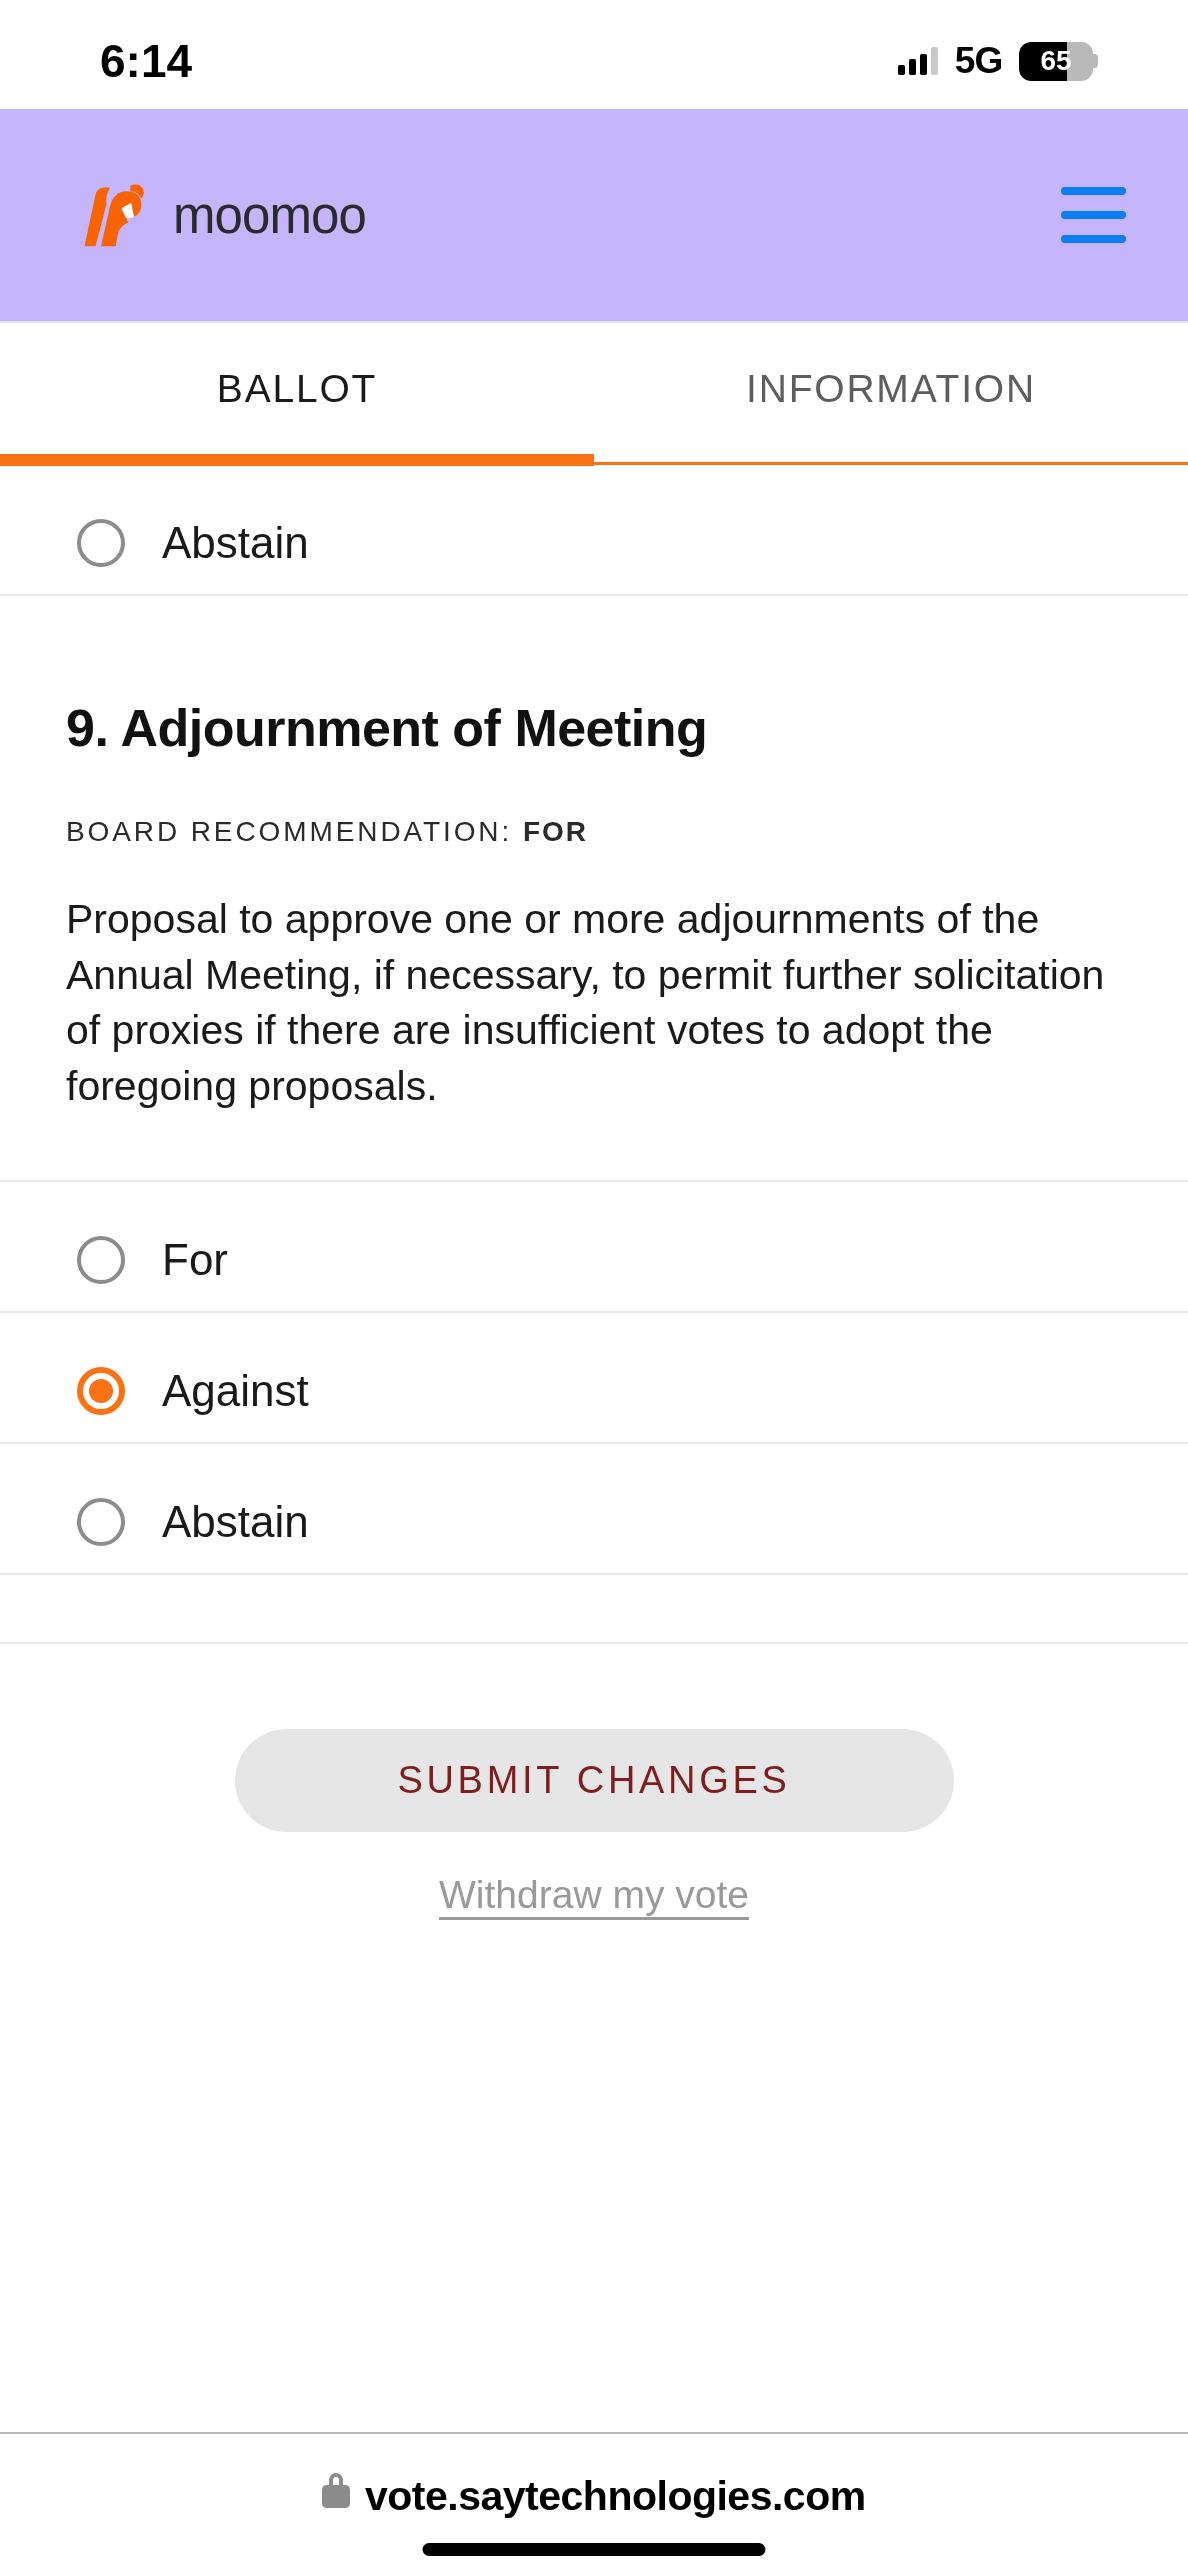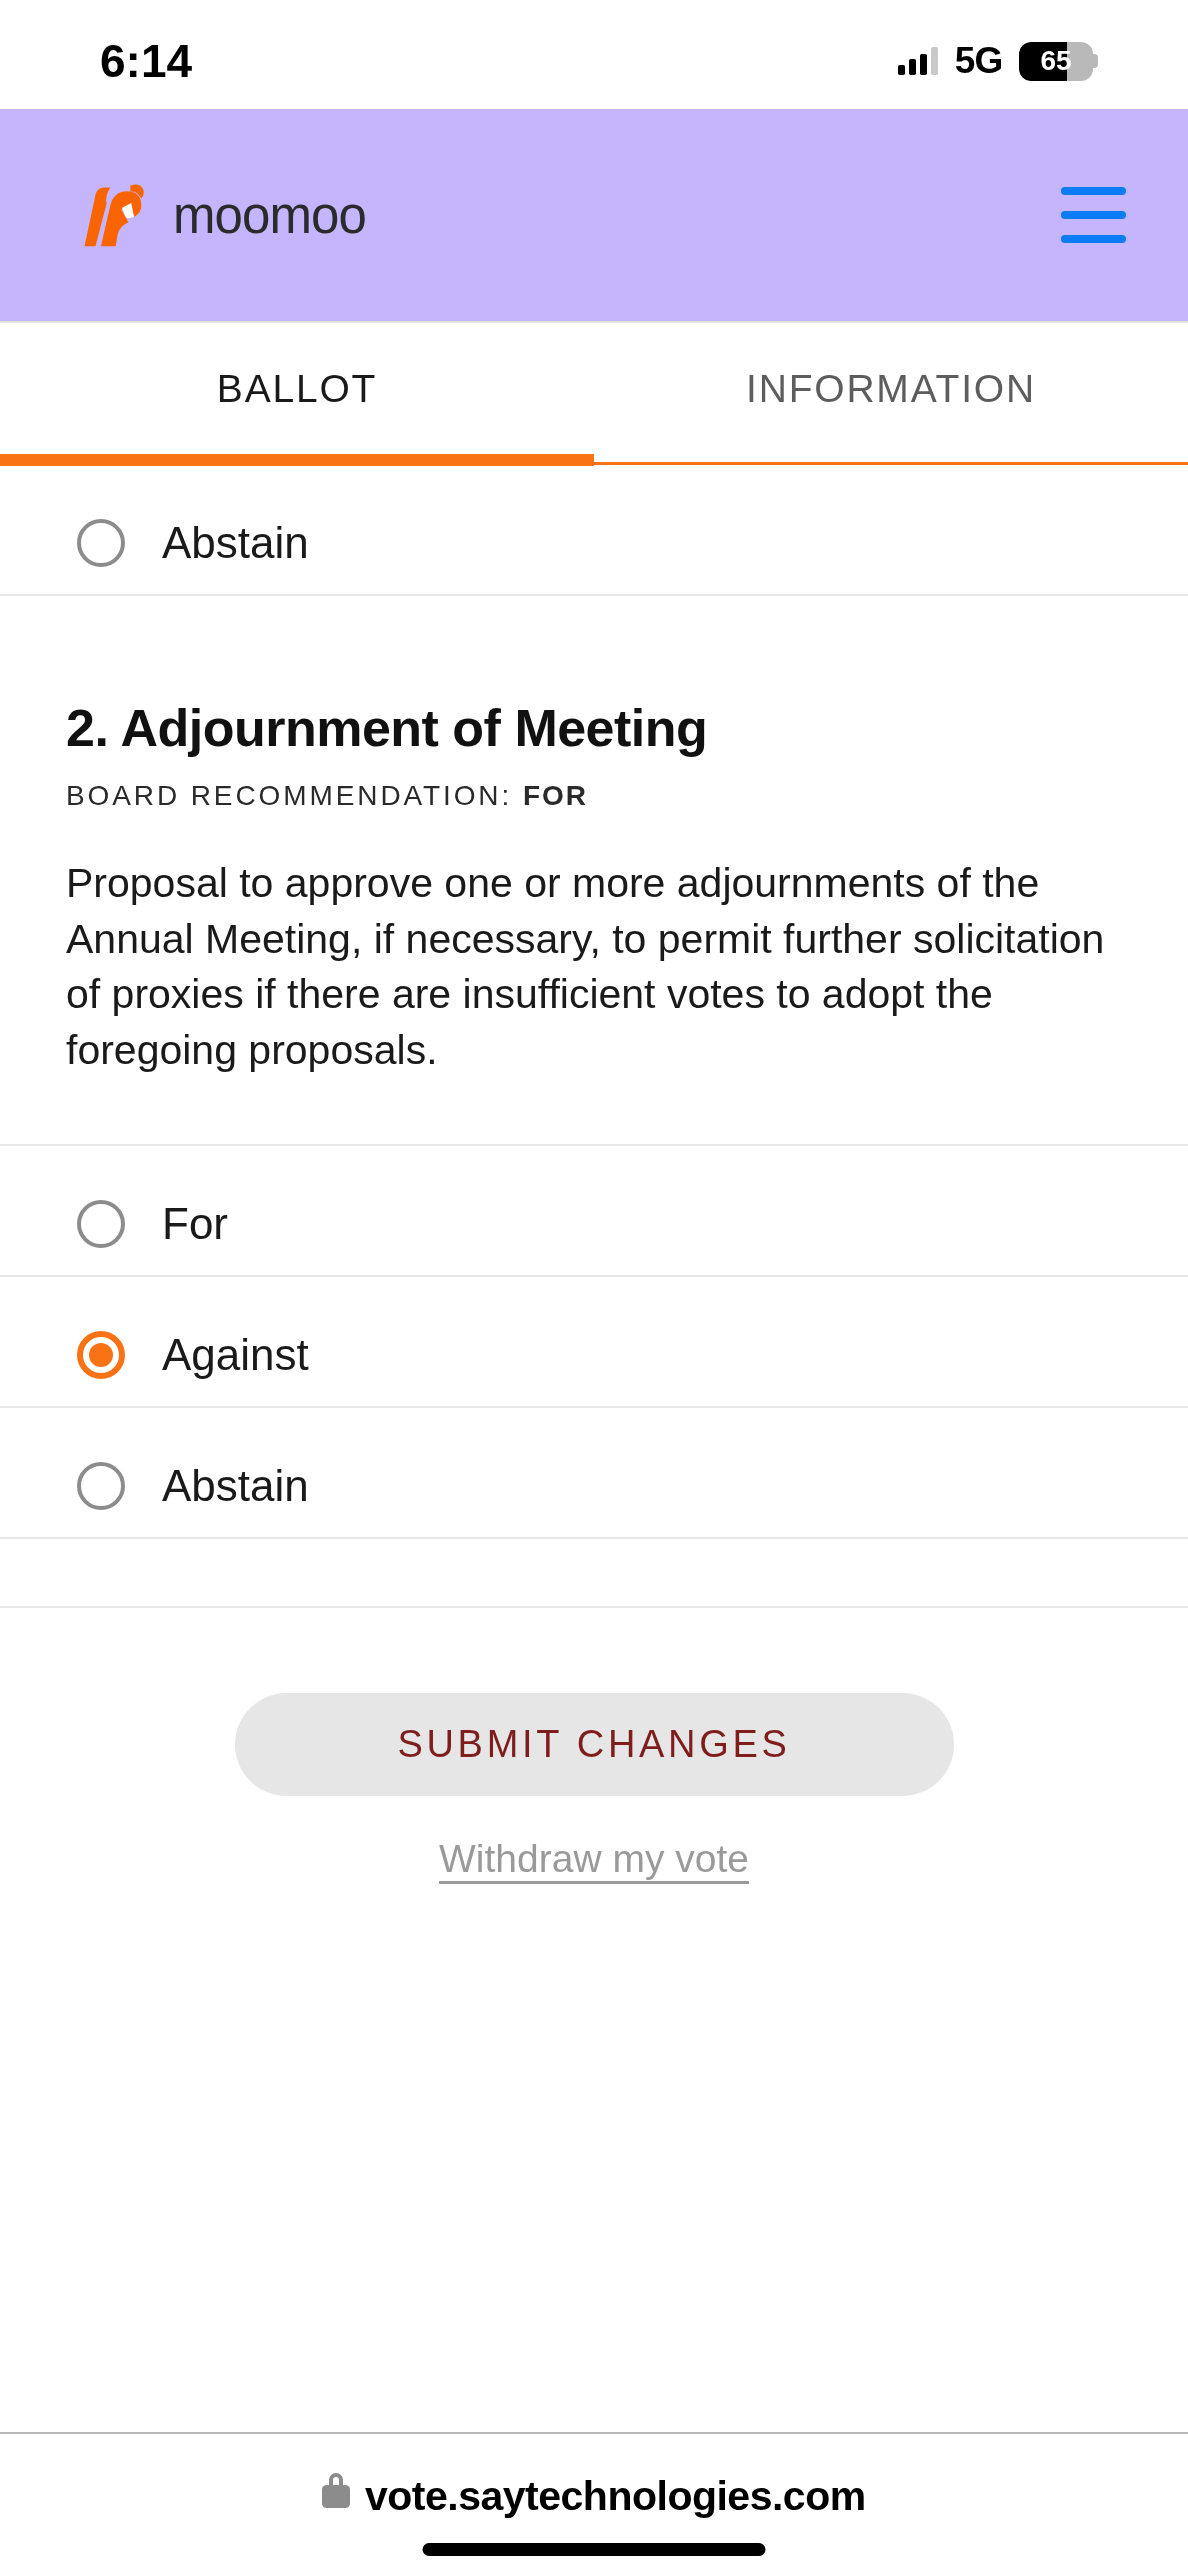--- a/index.html
+++ b/index.html
@@ -96,21 +96,21 @@
     border-radius:50%; background:#f97316;
   }
   .option-label { font-size:44px; color:#1a1a1a; }
 
   .proposal { padding:103px 64px 0 66px; }
   .proposal-title {
     font-size:52px; font-weight:bold; color:#111; letter-spacing:-0.5px;
     line-height:1.15;
   }
   .board-rec {
-    margin-top:21px; font-size:28px; color:#2a2a2a;
+    margin-top:57px; font-size:28px; color:#2a2a2a;
     letter-spacing:2.9px; text-transform:uppercase; font-weight:300;
   }
   .board-rec b { font-weight:bold; letter-spacing:2px; }
   .proposal-body {
     margin-top:44px; font-size:41px; line-height:1.36; color:#1a1a1a;
     padding-bottom:65px;
   }
 
   .spacer-strip { height:69px; border-bottom:2.8px solid #e7e7e7; }
 
@@ -200,21 +200,21 @@
 </div>
 
 <div class="content">
 
   <div class="option-row">
     <span class="radio off"></span>
     <span class="option-label">Abstain</span>
   </div>
 
   <div class="proposal">
-    <div class="proposal-title">2. Adjournment of Meeting</div>
+    <div class="proposal-title">9. Adjournment of Meeting</div>
     <div class="board-rec">
       <span>Board Recommendation:</span>
       <b>FOR</b>
     </div>
     <div class="proposal-body">Proposal to approve one or more adjournments of the Annual Meeting, if necessary, to permit further solicitation of proxies if there are insufficient votes to adopt the foregoing proposals.</div>
   </div>
 
   <div class="option-row" style="border-top:2.8px solid #e7e7e7;">
     <span class="radio off"></span>
     <span class="option-label">For</span>

